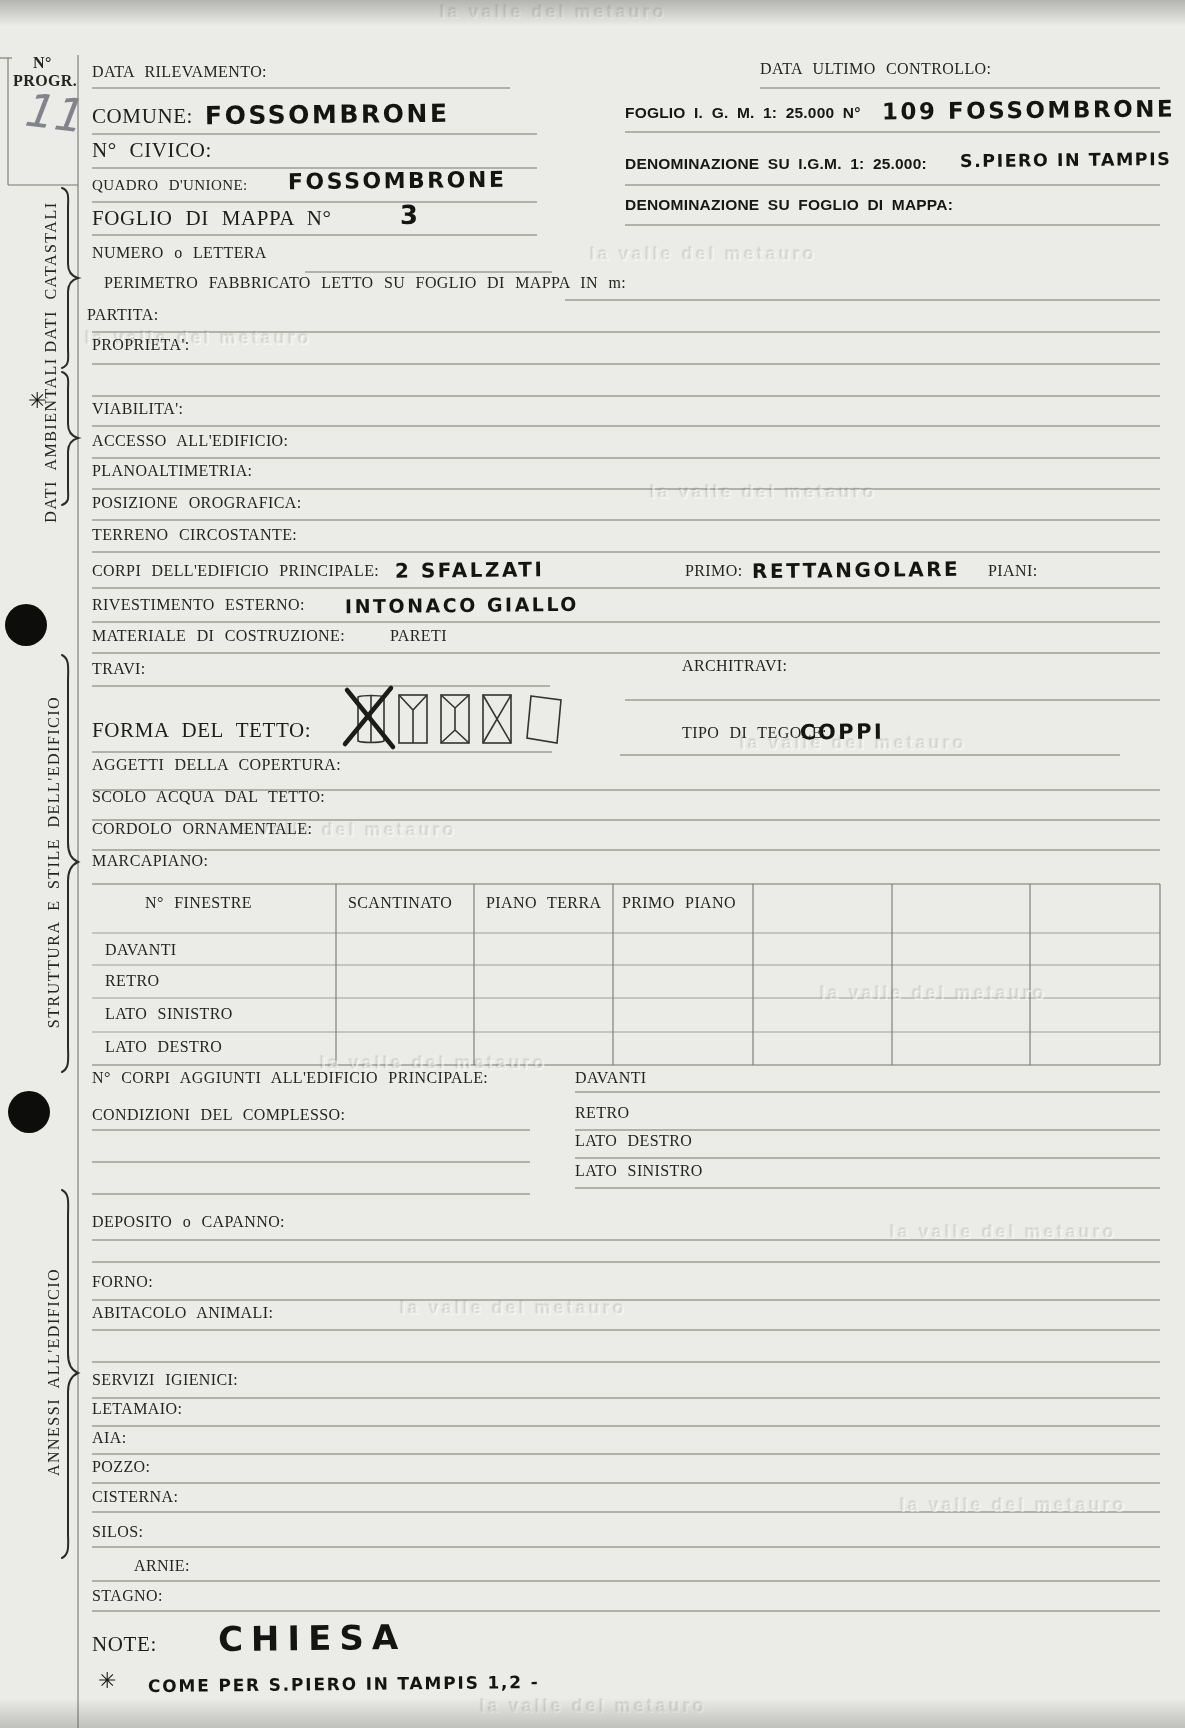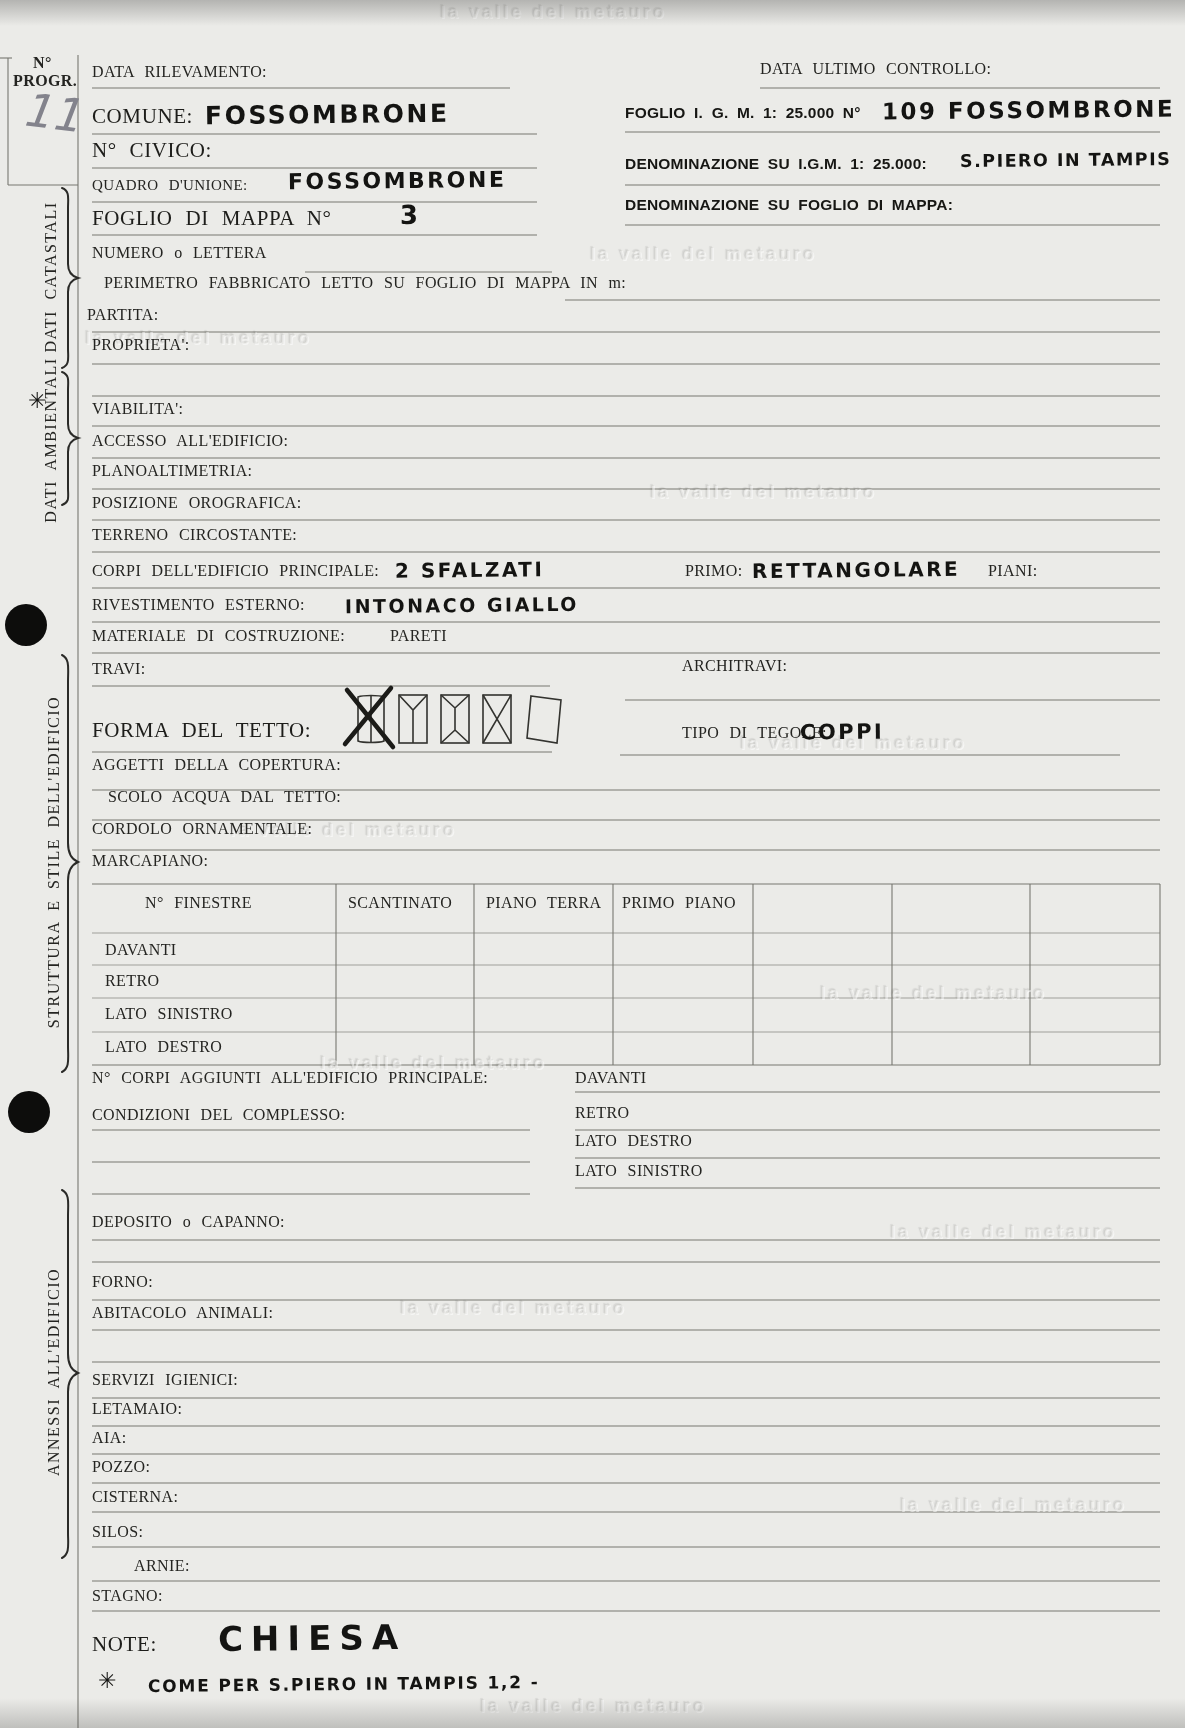--- a/index.html
+++ b/index.html
@@ -216,21 +216,21 @@
     </g>
     <g>
       <path d="M-8,-3 L38,54 M36,-5 L-10,51" fill="none" stroke="#1b1b18" stroke-width="4.5" stroke-linecap="round"></path>
     </g>
   </svg>
 
   <div class="abs lbl" style="left:682px;top:724px;">TIPO DI TEGOLE:</div>
   <div class="abs hand" style="left:800px;top:720px;font-size:21px;">COPPI</div>
 
   <div class="abs lbl" style="left:92px;top:756px;">AGGETTI DELLA COPERTURA:</div>
-  <div class="abs lbl" style="left:108px;top:788px;">SCOLO ACQUA DAL TETTO:</div>
+  <div class="abs lbl" style="left:92px;top:788px;">SCOLO ACQUA DAL TETTO:</div>
   <div class="abs lbl" style="left:92px;top:820px;">CORDOLO ORNAMENTALE:</div>
   <div class="abs lbl" style="left:92px;top:852px;">MARCAPIANO:</div>
 
   <div class="abs lbl" style="left:145px;top:894px;">N° FINESTRE</div>
   <div class="abs lbl" style="left:348px;top:894px;">SCANTINATO</div>
   <div class="abs lbl" style="left:486px;top:894px;">PIANO TERRA</div>
   <div class="abs lbl" style="left:622px;top:894px;">PRIMO PIANO</div>
   <div class="abs lbl" style="left:105px;top:941px;">DAVANTI</div>
   <div class="abs lbl" style="left:105px;top:972px;">RETRO</div>
   <div class="abs lbl" style="left:105px;top:1005px;">LATO SINISTRO</div>

